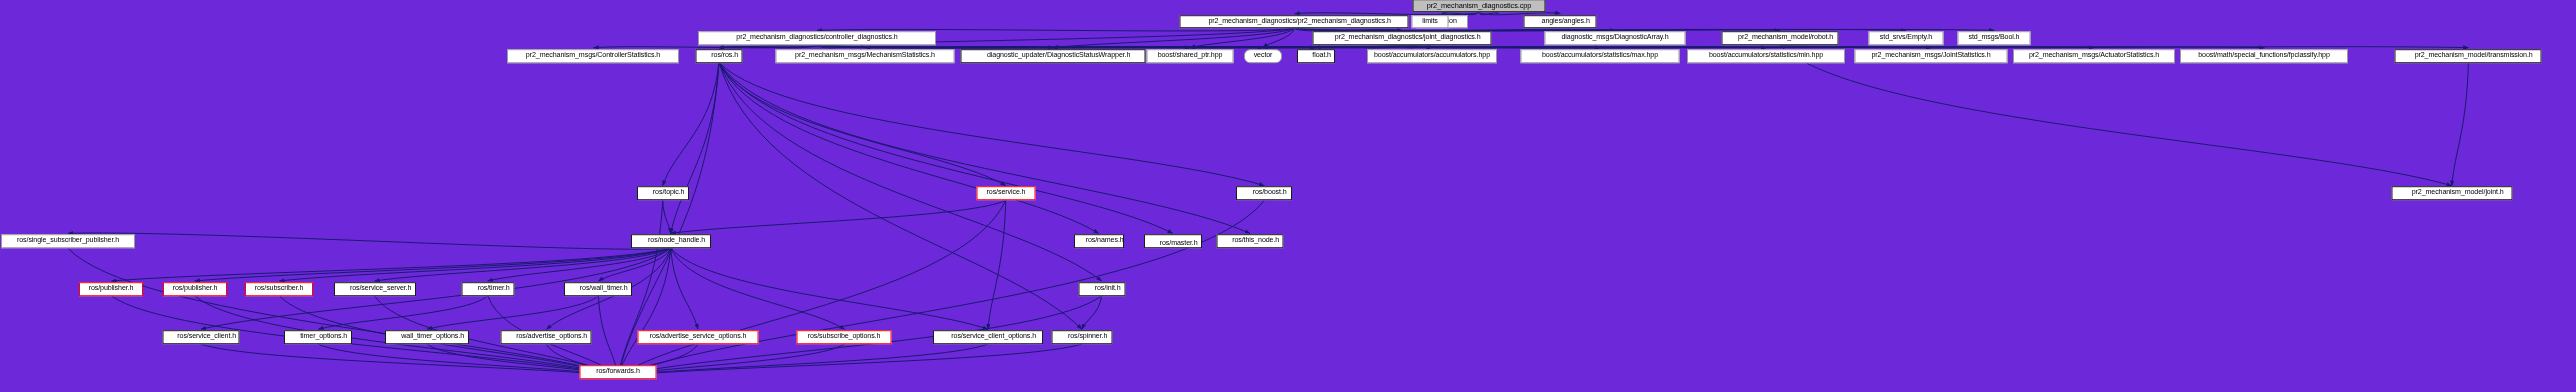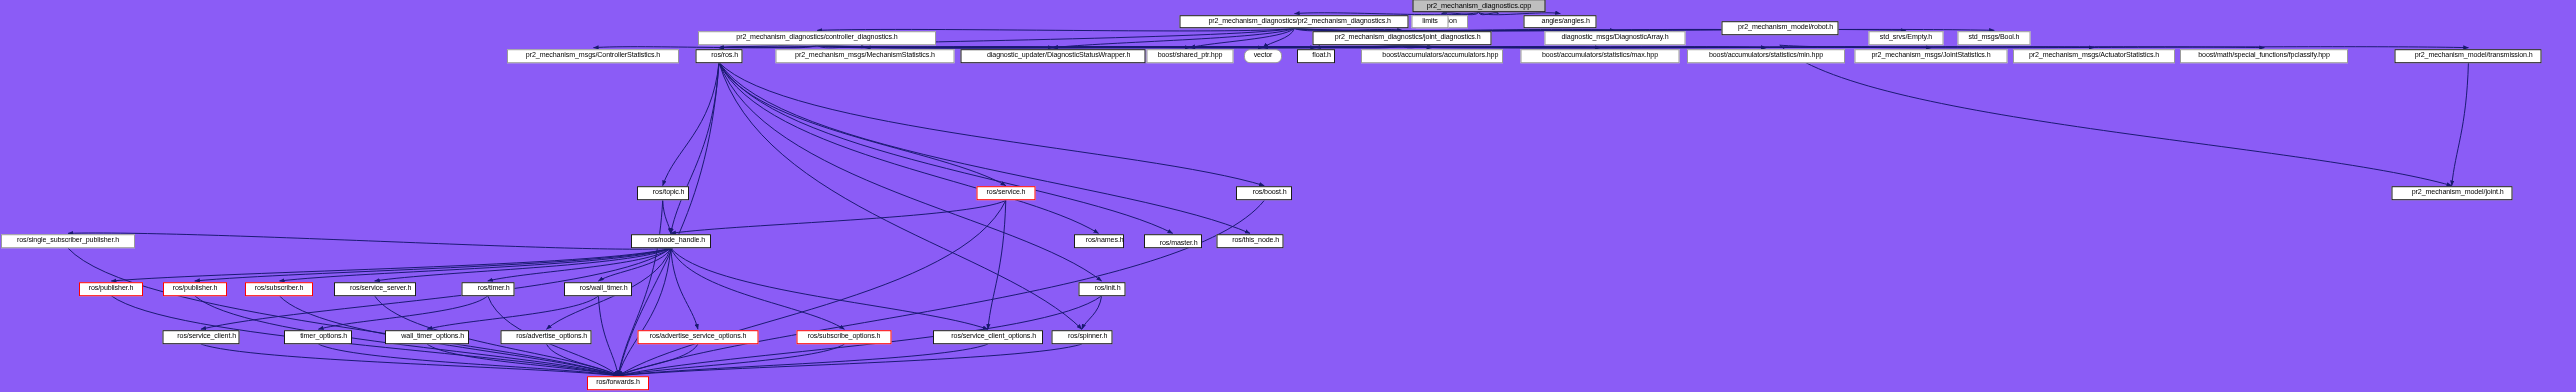--- a/index.html
+++ b/index.html
@@ -5,21 +5,21 @@
 <style>
   html, body {
     margin: 0;
     padding: 0;
     background: #ffffff;
   }
   #graph-root {
     position: relative;
     width: 2576px;
     height: 393px;
-    background: #8b5cf6;
+    background: #6d28d9;
     font-family: "Liberation Sans", sans-serif;
     overflow: hidden;
   }
   #edge-layer {
     position: absolute;
     left: 0;
     top: 0;
     width: 2576px;
     height: 393px;
     pointer-events: none;
@@ -178,21 +178,21 @@
       </div>
       <div class="node plain" style="left: 817px; top: 38px; width: 238px;">
         <span class="node-label">pr2_mechanism_diagnostics/controller_diagnostics.h</span>
       </div>
       <div class="node strong" style="left: 1402px; top: 38px; width: 179px; text-align: center;">
         <span class="node-label">pr2_mechanism_diagnostics/joint_diagnostics.h</span>
       </div>
       <div class="node plain" style="left: 1615px; top: 38px; width: 141px;">
         <span class="node-label">diagnostic_msgs/DiagnosticArray.h</span>
       </div>
-      <div class="node strong" style="left: 1780px; top: 28px; width: 117px;">
+      <div class="node strong" style="left: 1780px; top: 38px; width: 117px;">
         <span class="node-label">pr2_mechanism_model/robot.h</span>
       </div>
       <div class="node plain" style="left: 1906px; top: 38px; width: 75px;">
         <span class="node-label">std_srvs/Empty.h</span>
       </div>
       <div class="node plain" style="left: 1994px; top: 38px; width: 73px;">
         <span class="node-label">std_msgs/Bool.h</span>
       </div>
       <div class="node plain" style="left: 593px; top: 56px; width: 172px;">
         <span class="node-label">pr2_mechanism_msgs/ControllerStatistics.h</span>
@@ -208,21 +208,21 @@
       </div>
       <div class="node plain" style="left: 1190px; top: 56px; width: 87px;">
         <span class="node-label">boost/shared_ptr.hpp</span>
       </div>
       <div class="node plain" style="left: 1263px; top: 56px; width: 38px; border-radius: 6px;">
         <span class="node-label">vector</span>
       </div>
       <div class="node strong" style="left: 1316px; top: 56px; width: 38px;">
         <span class="node-label">float.h</span>
       </div>
-      <div class="node plain" style="left: 1432px; top: 56px; width: 142px; justify-content: flex-end;">
+      <div class="node plain" style="left: 1432px; top: 56px; width: 130px;">
         <span class="node-label">boost/accumulators/accumulators.hpp</span>
       </div>
       <div class="node plain" style="left: 1600px; top: 56px; width: 159px;">
         <span class="node-label">boost/accumulators/statistics/max.hpp</span>
       </div>
       <div class="node plain" style="left: 1766px; top: 56px; width: 158px;">
         <span class="node-label">boost/accumulators/statistics/min.hpp</span>
       </div>
       <div class="node plain" style="left: 1931px; top: 56px; width: 153px;">
         <span class="node-label">pr2_mechanism_msgs/JointStatistics.h</span>
@@ -301,18 +301,18 @@
       </div>
       <div class="node red" style="left: 844px; top: 337px; width: 95px;">
         <span class="node-label">ros/subscribe_options.h</span>
       </div>
       <div class="node strong" style="left: 988px; top: 337px; width: 110px;">
         <span class="node-label">ros/service_client_options.h</span>
       </div>
       <div class="node strong" style="left: 1082px; top: 337px; width: 61px;">
         <span class="node-label">ros/spinner.h</span>
       </div>
-      <div class="node red" style="left: 618px; top: 383px; width: 62px; align-items: center;">
+      <div class="node red" style="left: 618px; top: 372px; width: 77px; align-items: center;">
         <span class="node-label">ros/forwards.h</span>
       </div>
     </div>
 </div>
 
 
 </body></html>

